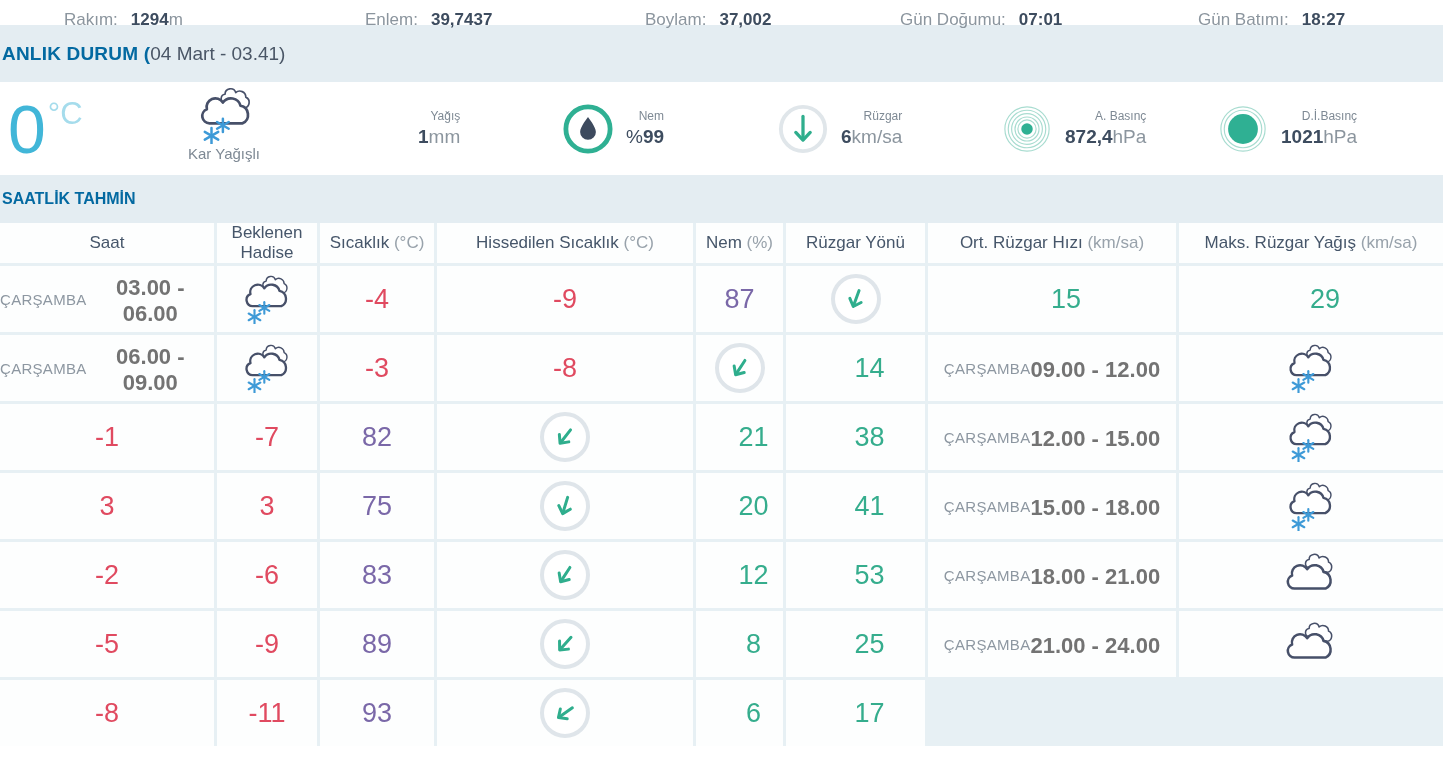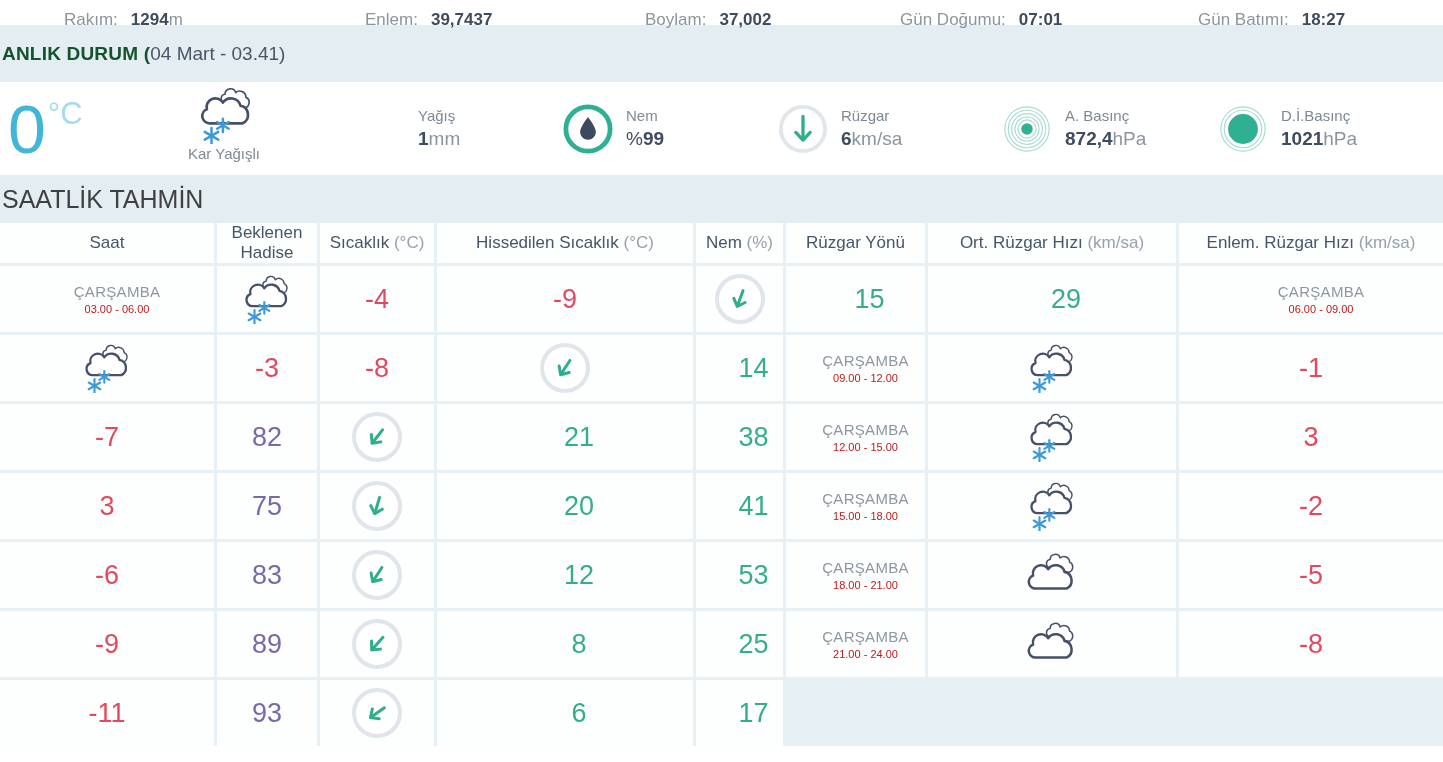--- a/index.html
+++ b/index.html
@@ -9,48 +9,48 @@
   }
   
   .topbar{position:relative;height:25px;background:#fff;}
   .tb-item{position:absolute;top:10px;font-size:17px;color:#8b959e;white-space:nowrap;}
   .tb-item .tb-label{margin-right:13px;}
   .tb-item .tb-val{color:#3d4c5f;font-weight:700;}
   .tb-item .tb-unit{color:#8b959e;font-weight:400;}
   .tb-0{left:64px}.tb-1{left:365px}.tb-2{left:645px}.tb-3{left:900px}.tb-4{left:1198px}
   
   .section-bar{height:57px;background:#e4edf2;display:flex;align-items:center;padding-left:2px;font-size:19px;}
-  .bar-title{font-weight:700;color:#14532d;letter-spacing:.2px;}
+  .bar-title{font-weight:700;color:#0369a1;letter-spacing:.2px;}
   .bar-detail{color:#4a5666;font-weight:400;}
   
   .current{position:relative;height:93px;background:#fff;}
   .temp{position:absolute;left:8px;top:0;height:93px;display:flex;align-items:center;}
   .temp-val{font-size:68px;font-weight:400;color:#41b6d8;line-height:1;}
   .temp-unit{font-size:31px;color:#a5dcec;align-self:flex-start;margin-top:14px;margin-left:2px;}
   .cond{position:absolute;left:188px;top:4px;width:136px;text-align:left;}
   .cond-svg-main{width:76px;height:58px;display:inline-block;}
   .cond-label{font-size:15px;color:#7e8994;margin-top:-3px;}
   .stat{position:absolute;top:50%;transform:translateY(-50%);display:flex;align-items:center;gap:13px;}
   .stat-icon{width:50px;height:50px;flex:0 0 auto;}
-  .stat-label{font-size:15px;color:#7e8994;line-height:1.35;}
+  .stat-label{font-size:12px;color:#7e8994;line-height:1.35;text-align:right;}
   .stat-value{font-size:19px;color:#8b959e;line-height:1.35;}
   .stat-value .val{font-weight:700;color:#3d4c5f;}
   .stat-value .pfx{color:#3d4c5f;}
   .stat-0{left:418px}.stat-1{left:563px}.stat-2{left:778px}.stat-3{left:1002px}.stat-4{left:1218px}
   
   .hourly{background:#e7f0f4;min-height:571px;}
-  .hourly-title{height:48px;display:flex;align-items:center;font-size:25px;font-weight:400;color:#404040;padding-left:2px;background:#e4edf2;}
+  .hourly-title{height:48px;display:flex;align-items:center;font-size:16px;font-weight:700;color:#0369a1;padding-left:2px;background:#e4edf2;}
   .grid{display:grid;grid-template-columns:214px 100px 114px 256px 87px 139px 248px minmax(0,1fr);gap:3px;}
   .cell{background:#fdfefe;display:flex;align-items:center;justify-content:center;text-align:center;}
   .th{height:40px;font-size:17px;color:#46566a;line-height:1.15;padding:0 4px;}
   .th .th-unit{color:#98a2ab;font-weight:400;}
   .td{height:66px;}
-  .saat{flex-direction:column;padding-left:20px;}
+  .saat{flex-direction:row;}
   .day{font-size:15px;color:#8d97a1;letter-spacing:.3px;}
-  .time{font-size:11px;color:#b91c1c;margin-top:3px;}
+  .time{font-size:22px;color:#737373;margin-top:3px;font-weight:bold;}
   .num{font-size:27px;font-weight:400;}
   .temp-col{color:#e04a60;}
   .hum-col{color:#7a68a8;}
   .wind-col{color:#35ad8d;padding-left:28px;}
   .cond-svg{width:62px;height:50px;}
   .dir-circle{width:42px;height:42px;border:4px solid #dfe5ea;border-radius:50%;display:flex;align-items:center;justify-content:center;background:#fff;}
   .dir-arrow{width:26px;height:26px;display:block;}
 </style>
 </head>
 <body>
@@ -233,34 +233,35 @@
 
   <div class="cell th">
     <span><span class="th-label">Rüzgar Yönü</span> </span>
   </div>
 
   <div class="cell th">
     <span><span class="th-label">Ort. Rüzgar Hızı</span> <span class="th-unit">(km/sa)</span></span>
   </div>
 
   <div class="cell th">
-    <span><span class="th-label">Enlem. Rüzgar Hızı</span> <span class="th-unit">(km/sa)</span></span>
+    <span><span class="th-label">Maks. Rüzgar Yağış</span> <span class="th-unit">(km/sa)</span></span>
   </div>
 
   <div class="cell td saat">
     <div class="day">ÇARŞAMBA</div>
     <div class="time">03.00 - 06.00</div>
   </div>
   <div class="cell td">
     <svg class="cond-svg">
             <use href="#sym-snow-cloud"></use>
           </svg>
   </div>
   <div class="cell td num temp-col t1">-4</div>
   <div class="cell td num temp-col t2">-9</div>
+  <div class="cell td num hum-col">87</div>
   <div class="cell td">
     <span class="dir-circle">
       <svg class="dir-arrow" style="transform: rotate(20deg);">
               <use href="#sym-arrow"></use>
             </svg>
     </span>
   </div>
   <div class="cell td num wind-col w1">15</div>
   <div class="cell td num wind-col w2">29</div>
 

